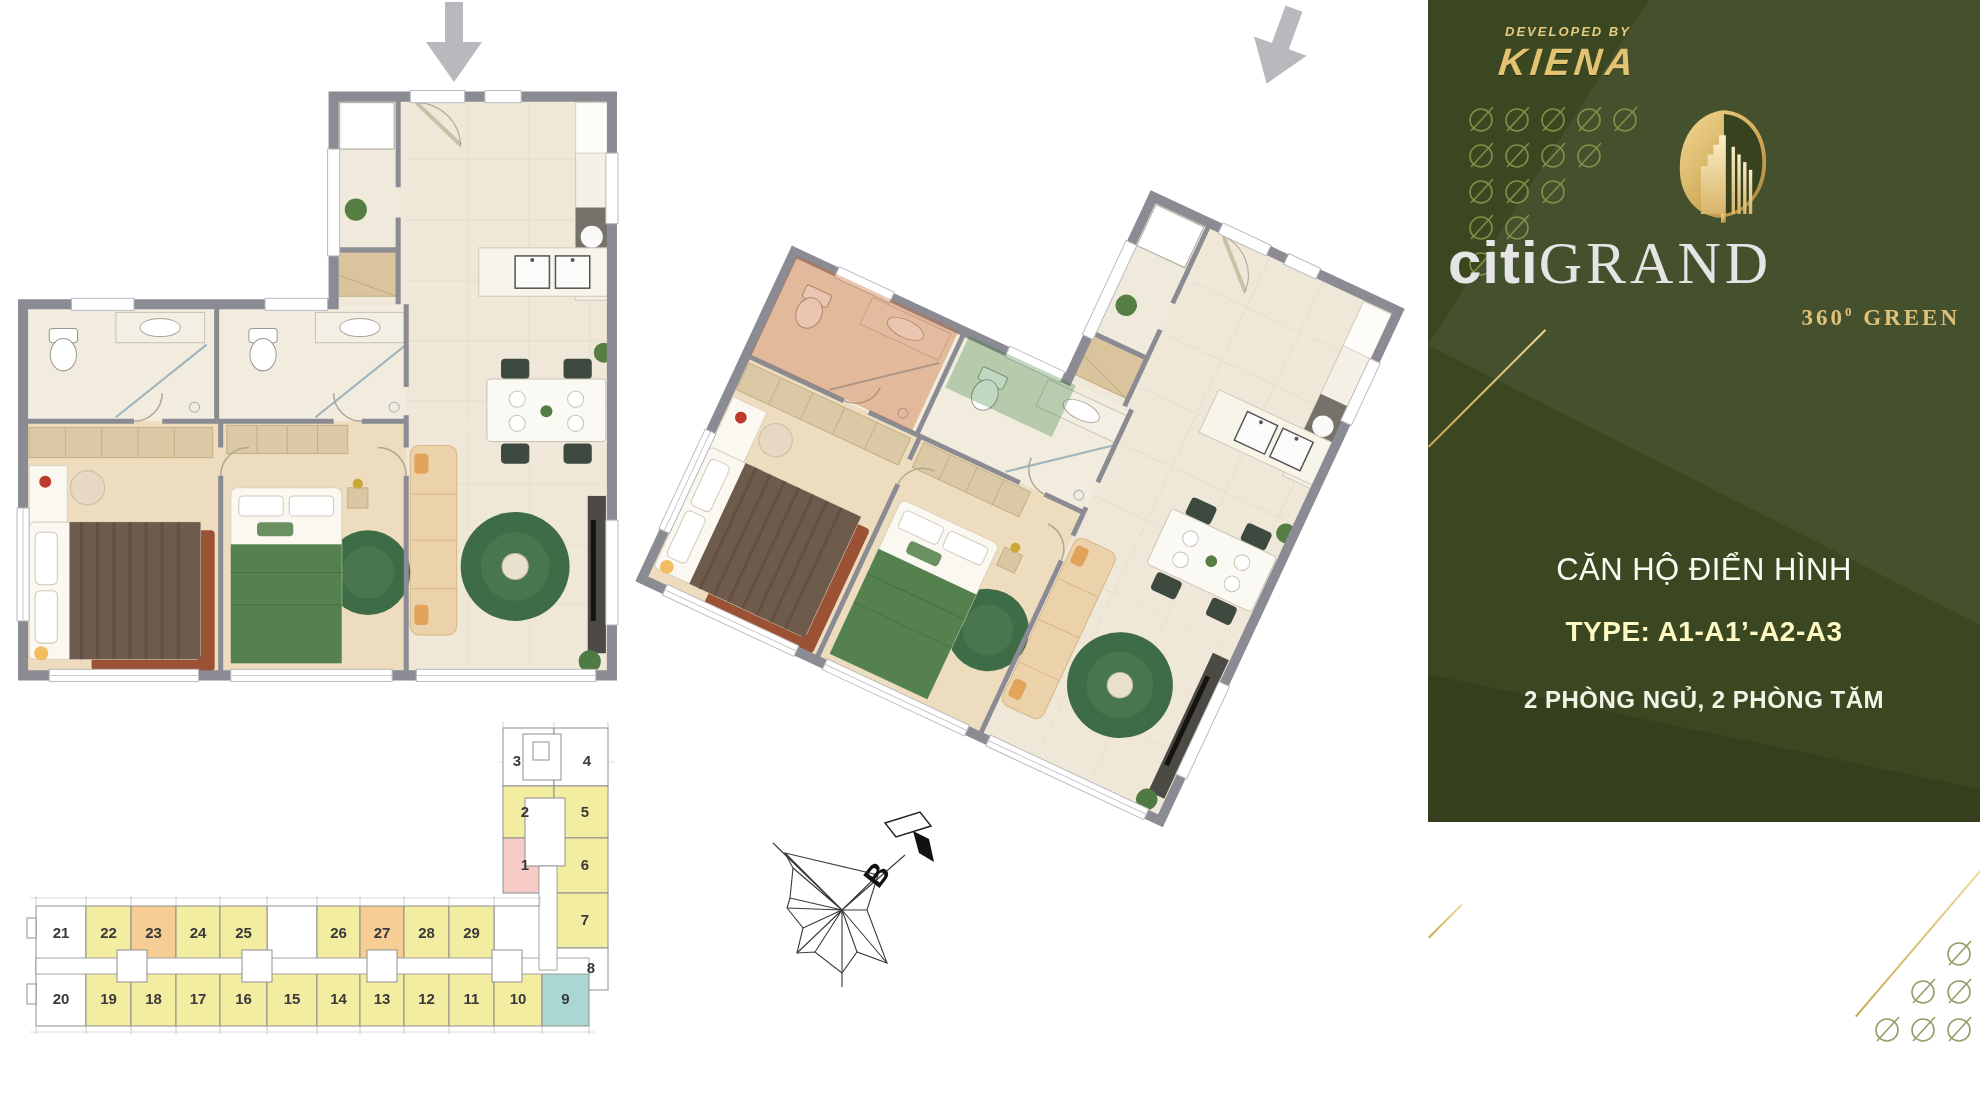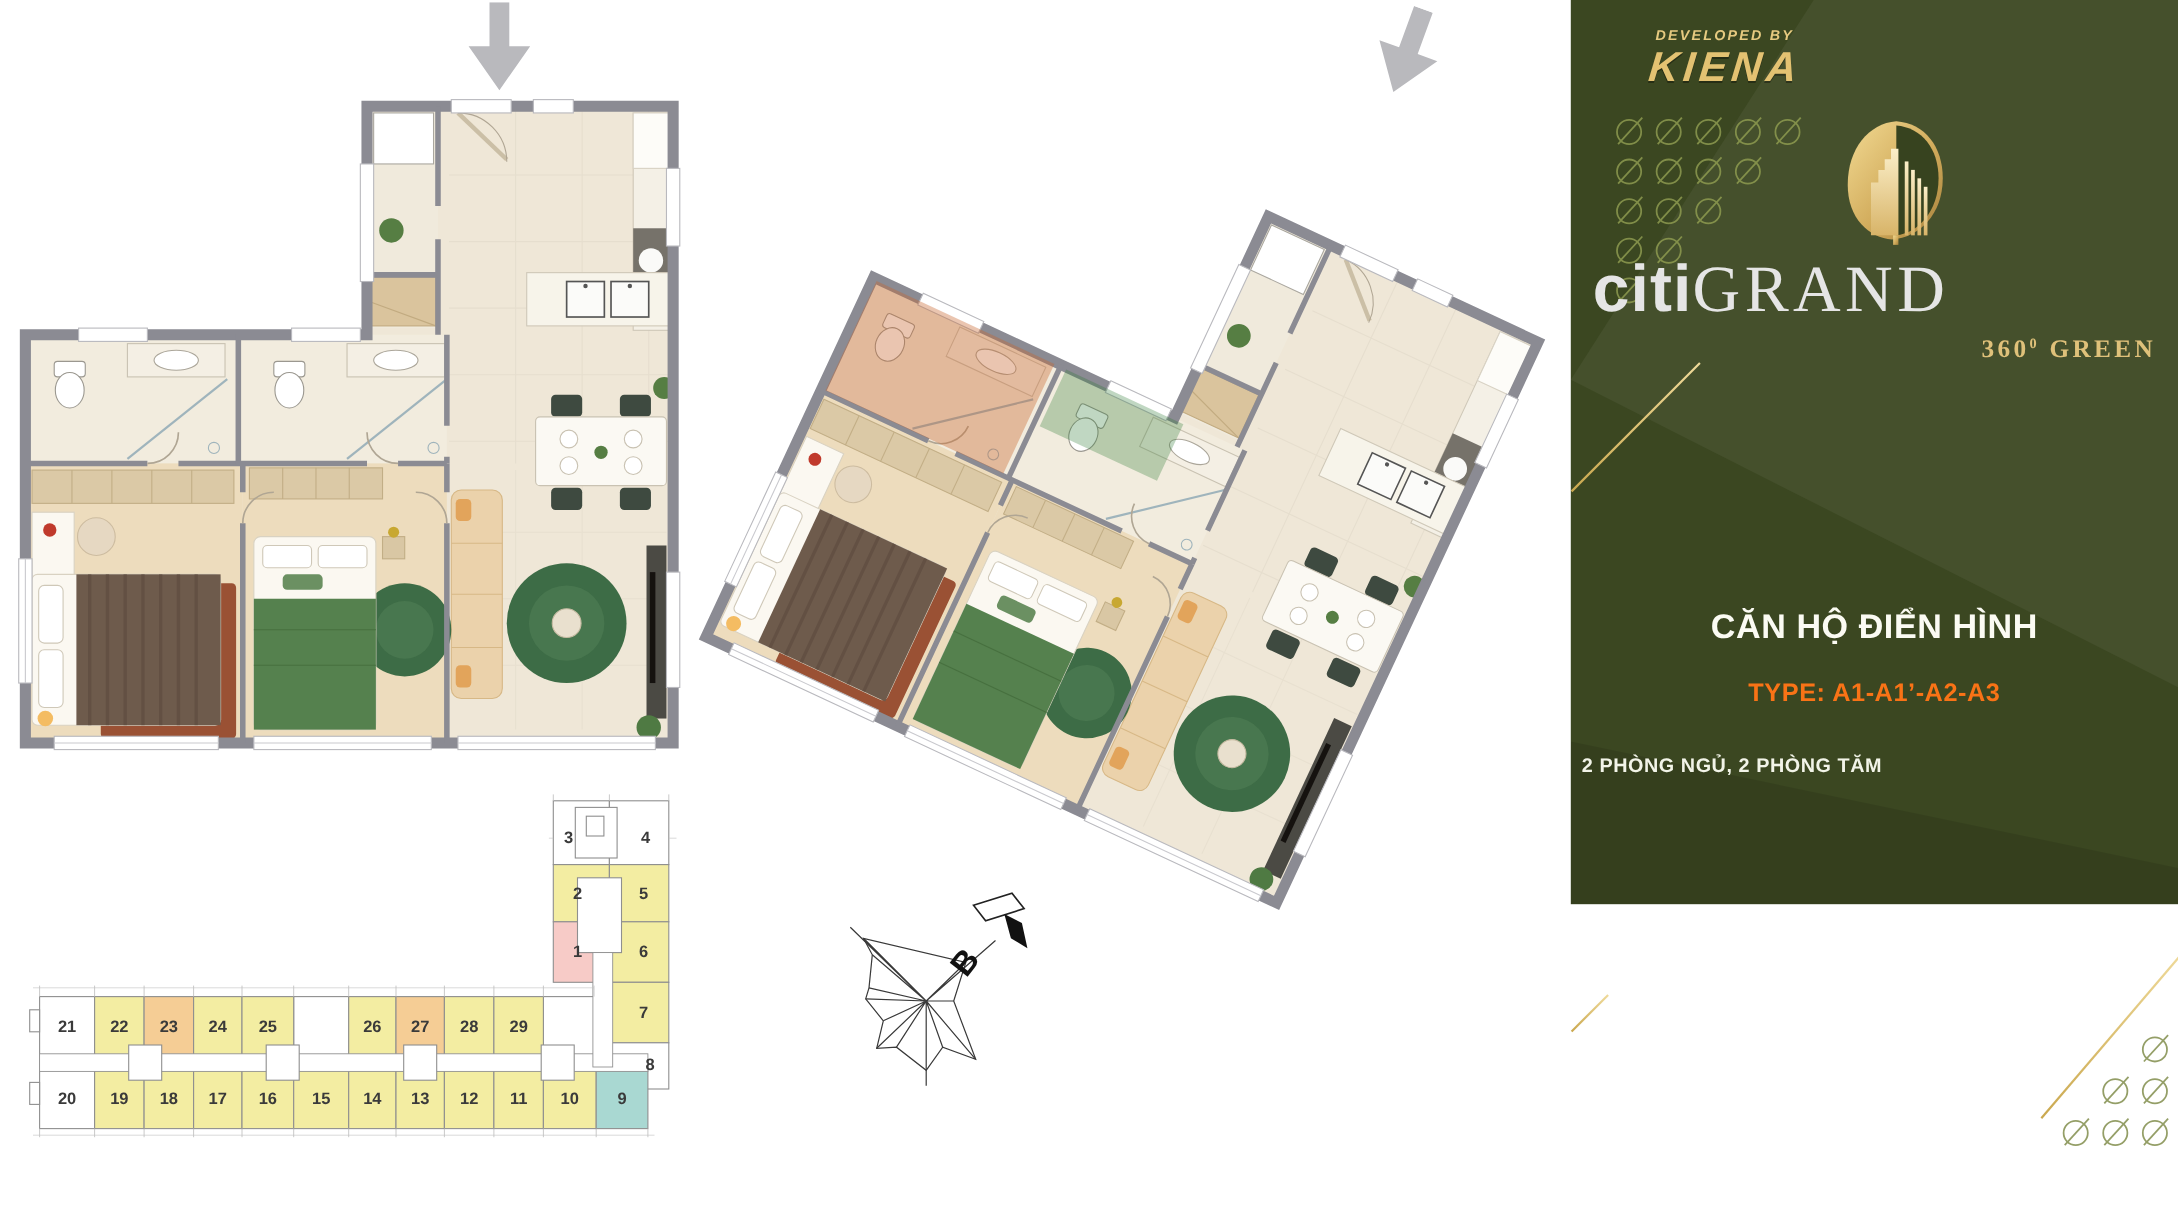--- a/index.html
+++ b/index.html
@@ -31,25 +31,25 @@
   .leaves-top{position:absolute;left:38px;top:104px;}
   .leaves-bottom{position:absolute;left:432px;top:938px;}
   .brand-icon{position:absolute;left:246px;top:106px;}
   .brand-name{position:absolute;left:20px;top:228px;width:512px;text-align:left;color:#e5e5e5;white-space:nowrap;}
   .brand-name .citi{font-size:60px;font-weight:800;letter-spacing:1px;}
   .brand-name .grand{font-size:60px;font-family:"Liberation Serif",serif;letter-spacing:4px;}
   .brand-sub{position:absolute;left:20px;top:304px;width:512px;text-align:right;color:#DFC17A;
              font-family:"Liberation Serif",serif;font-weight:700;font-size:23px;letter-spacing:3px;}
   .brand-sub sup{font-size:13px;}
   .side-title{position:absolute;left:10px;top:552px;width:532px;text-align:center;
-              color:#FBFBF3;font-size:31px;font-weight:700;letter-spacing:.5px;}
+              color:#FBFBF3;font-size:31px;font-weight:400;letter-spacing:.5px;}
   .side-type{position:absolute;left:10px;top:616px;width:532px;text-align:center;
-             color:#f97316;font-size:23px;font-weight:700;letter-spacing:.5px;}
-  .side-sub{position:absolute;left:10px;top:686px;width:532px;text-align:left;
-            color:#F2F4E8;font-size:18px;font-weight:700;letter-spacing:.5px;}
+             color:#fef9c3;font-size:28px;font-weight:700;letter-spacing:.5px;}
+  .side-sub{position:absolute;left:10px;top:686px;width:532px;text-align:center;
+            color:#F2F4E8;font-size:24px;font-weight:700;letter-spacing:.5px;}
   .gold-line{position:absolute;height:2px;background:linear-gradient(90deg,#caa84f,#efda9a);
              transform-origin:0 0;}
   .gl1{left:0;top:446px;width:165px;transform:rotate(-45deg);}
   .gl2{left:0;top:937px;width:47px;transform:rotate(-45deg);}
   .gl3{left:427px;top:1016px;width:200px;transform:rotate(-49.5deg);}
 </style>
 </head>
 <body>
 
 <svg width="0" height="0" style="position:absolute" aria-hidden="true">

